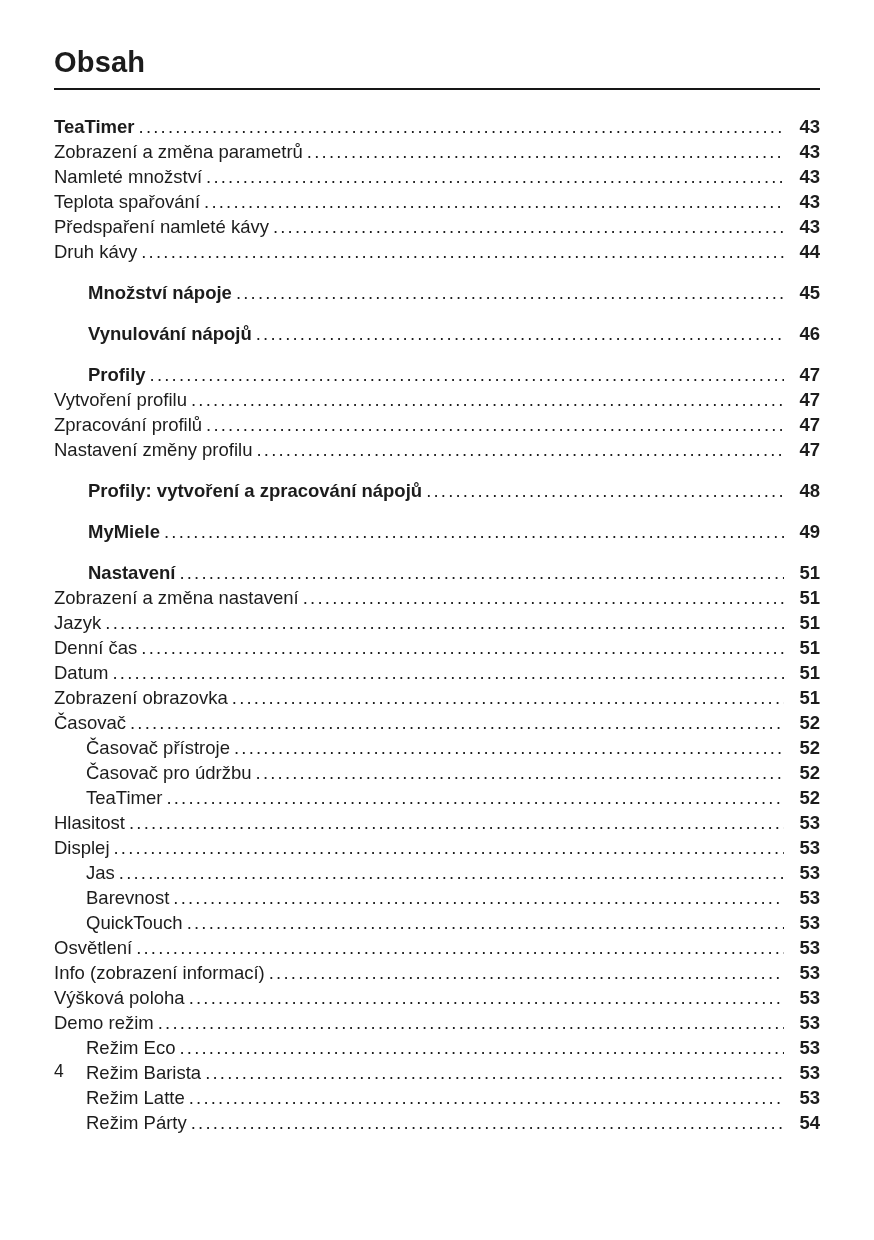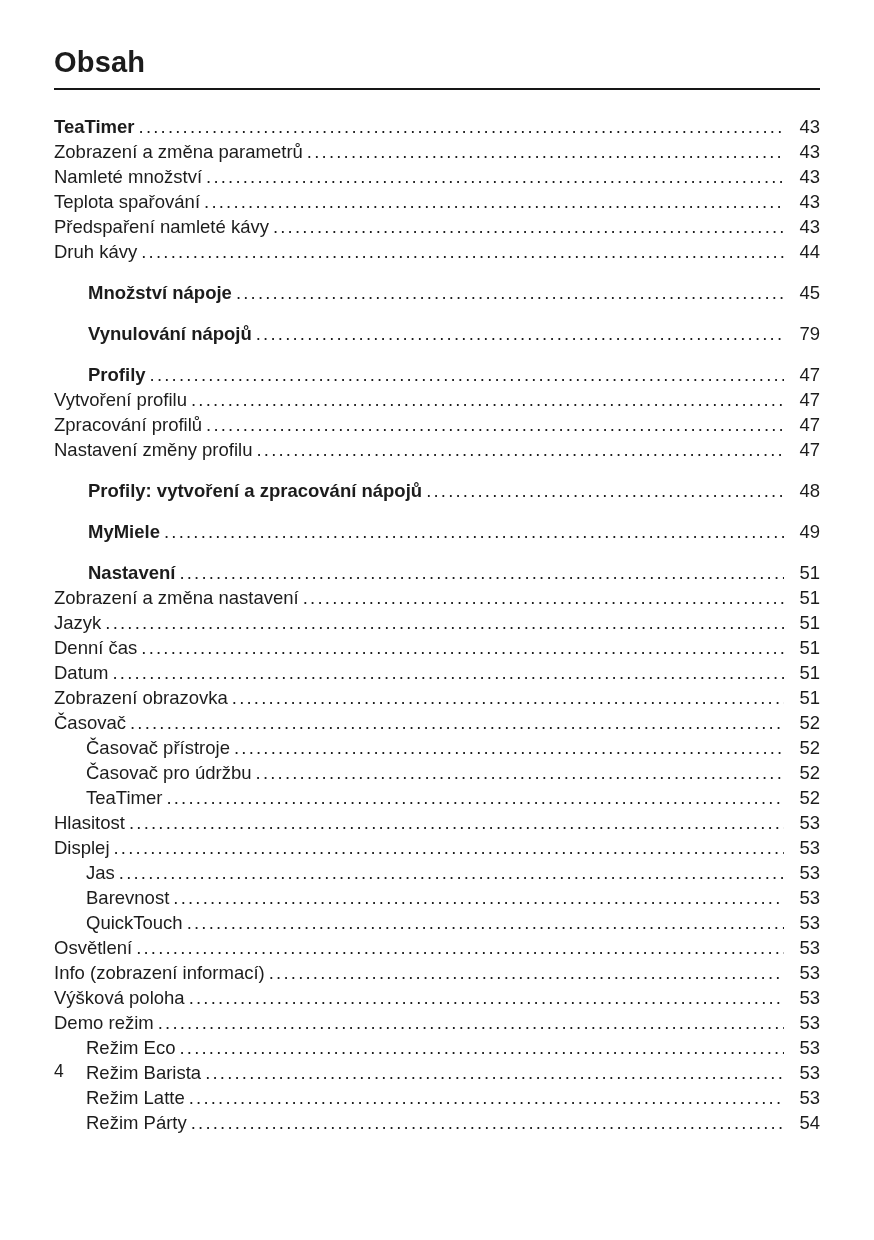--- a/index.html
+++ b/index.html
@@ -50,20 +50,21 @@
   }
   .dots::before {
     content: "......................................................................................................................................................";
     letter-spacing: 2.2px;
   }
   .pnum {
     white-space: nowrap;
     min-width: 26px;
     text-align: right;
     padding-left: 10px;
+    font-weight: bold;
   }
   .phone-icon {
     align-self: center;
     margin: 2px 1px 0 7px;
     line-height: 0;
   }
   .footnote {
     align-self: flex-start;
     font-size: 12px;
     line-height: 14px;
@@ -114,21 +115,21 @@
         <span class="pnum">44</span>
       </div>
       <div class="toc-row bold gap">
         <span class="label">Množství nápoje</span>
         <span class="dots"></span>
         <span class="pnum">45</span>
       </div>
       <div class="toc-row bold gap">
         <span class="label">Vynulování nápojů</span>
         <span class="dots"></span>
-        <span class="pnum">79</span>
+        <span class="pnum">46</span>
       </div>
       <div class="toc-row bold gap">
         <span class="label">Profily</span>
         <span class="dots"></span>
         <span class="pnum">47</span>
       </div>
       <div class="toc-row">
         <span class="label">Vytvoření profilu</span>
         <span class="dots"></span>
         <span class="pnum">47</span>

